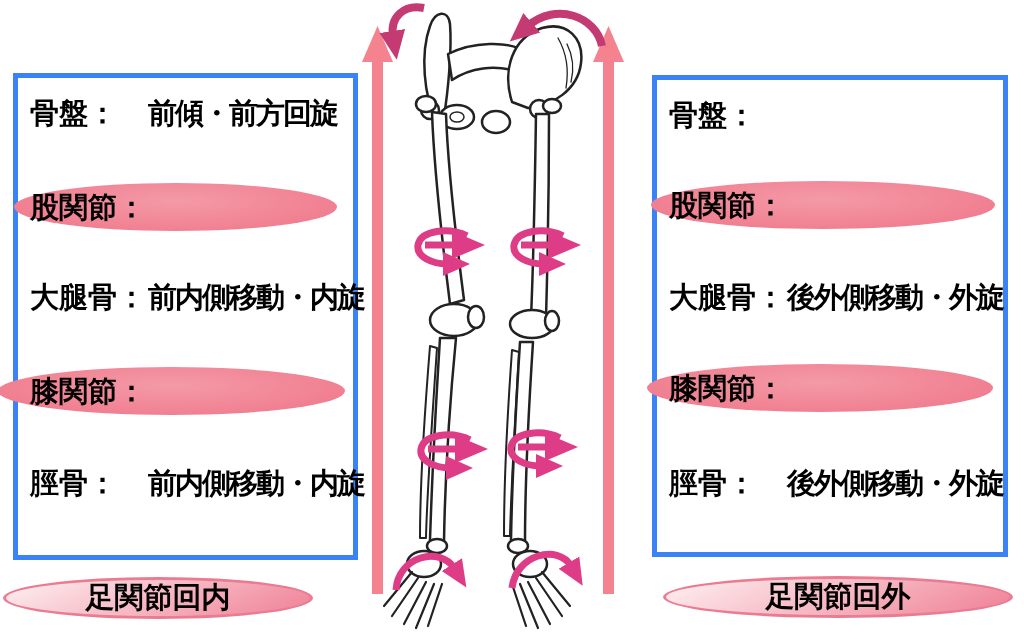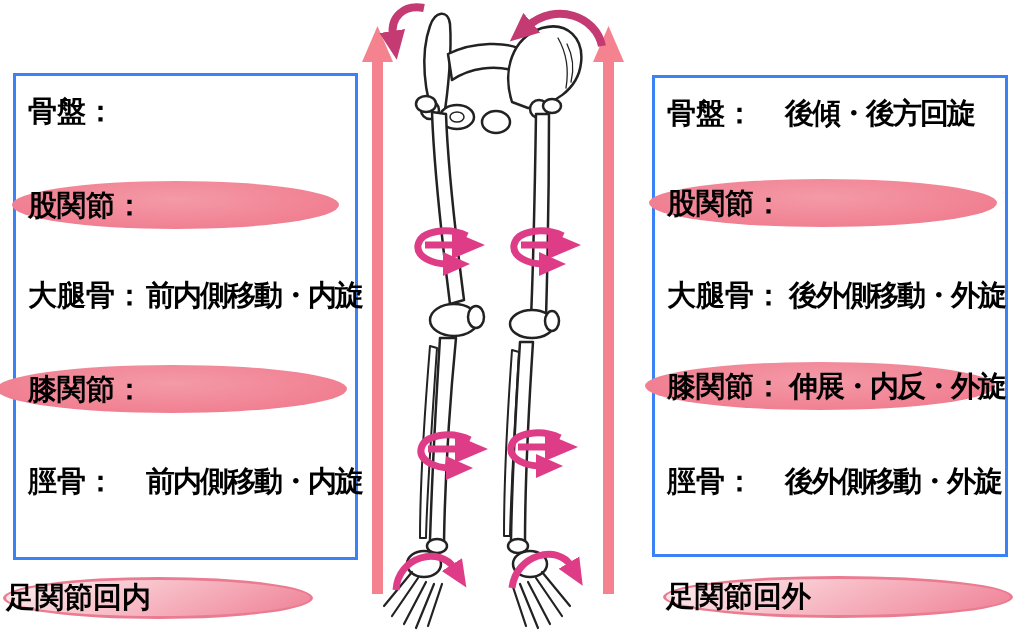--- a/index.html
+++ b/index.html
@@ -2,52 +2,53 @@
 <html><head>
 <meta charset="utf-8">
 <style>
   html,body{margin:0;padding:0;}
   body{
     width:1024px;height:639px;position:relative;background:#ffffff;
     font-family:"DejaVu Serif","Liberation Serif",serif;
     overflow:hidden;color:#000;
   }
   .panel{
-    position:absolute;border:3px solid #3b82f6;background:#fff;box-sizing:border-box;
+    position:absolute;border:5px solid #3b82f6;background:#fff;box-sizing:border-box;
   }
   .panel-left{left:13px;top:73px;width:345px;height:487px;}
   .panel-right{left:652px;top:75px;width:356px;height:482px;}
   .row{
     position:absolute;left:0;right:0;height:46px;
     display:flex;align-items:center;padding-left:12px;
     font-weight:bold;font-size:29px;line-height:1;white-space:nowrap;
   }
   .row .lbl{min-width:112px;position:relative;z-index:1;letter-spacing:0px;}
   .row .val{position:relative;z-index:1;letter-spacing:-2px;margin-left:6px;}
   .hl{
     position:absolute;top:50%;transform:translateY(-50%);height:48px;
     border-radius:50%;z-index:0;
     background:radial-gradient(ellipse at 50% 38%, #f49aa7 0%, #f07e90 75%);
   }
   .foot-ellipse{
     position:absolute;border:3px solid #ea7b91;border-radius:50%;
     background:linear-gradient(155deg,#fdf1f2 0%,#f8c3cc 40%,#ef8095 100%);
-    display:flex;align-items:center;
+    display:flex;align-items:center;justify-content:center;
     font-weight:bold;font-size:29px;box-sizing:border-box;white-space:nowrap;
   }
   .foot-left{left:3px;top:577px;width:310px;height:42px;}
   .foot-right{left:663px;top:576px;width:350px;height:42px;}
   .illustration{position:absolute;left:360px;top:0;width:290px;height:640px;}
 </style>
 </head>
 <body>
 
 <div class="panel panel-left">
   <div class="row" style="top:12px">
     <span class="lbl">骨盤：</span>
+    <span class="val">前傾・前方回旋</span>
   </div>
   <div class="row" style="top:106px">
     <div class="hl" style="left:-4px;right:16px;"></div>
     <span class="lbl">股関節：</span>
   </div>
   <div class="row" style="top:196px">
     <span class="lbl">大腿骨：</span>
     <span class="val">前内側移動・内旋</span>
   </div>
   <div class="row" style="top:290px">
@@ -56,34 +57,32 @@
   </div>
   <div class="row" style="top:382px">
     <span class="lbl">脛骨：</span>
     <span class="val">前内側移動・内旋</span>
   </div>
 </div>
 
 <div class="panel panel-right">
   <div class="row" style="top:12px">
     <span class="lbl">骨盤：</span>
-    <span class="val">後傾・後方回旋</span>
   </div>
   <div class="row" style="top:102px">
     <div class="hl" style="left:-6px;right:8px;"></div>
     <span class="lbl">股関節：</span>
   </div>
   <div class="row" style="top:194px">
     <span class="lbl">大腿骨：</span>
     <span class="val">後外側移動・外旋</span>
   </div>
   <div class="row" style="top:285px">
     <div class="hl" style="left:-10px;right:10px;"></div>
     <span class="lbl">膝関節：</span>
-    <span class="val">伸展・内反・外旋</span>
   </div>
   <div class="row" style="top:380px">
     <span class="lbl">脛骨：</span>
     <span class="val">後外側移動・外旋</span>
   </div>
 </div>
 
 <div class="foot-ellipse foot-left">
   <span>足関節回内</span>
 </div>

